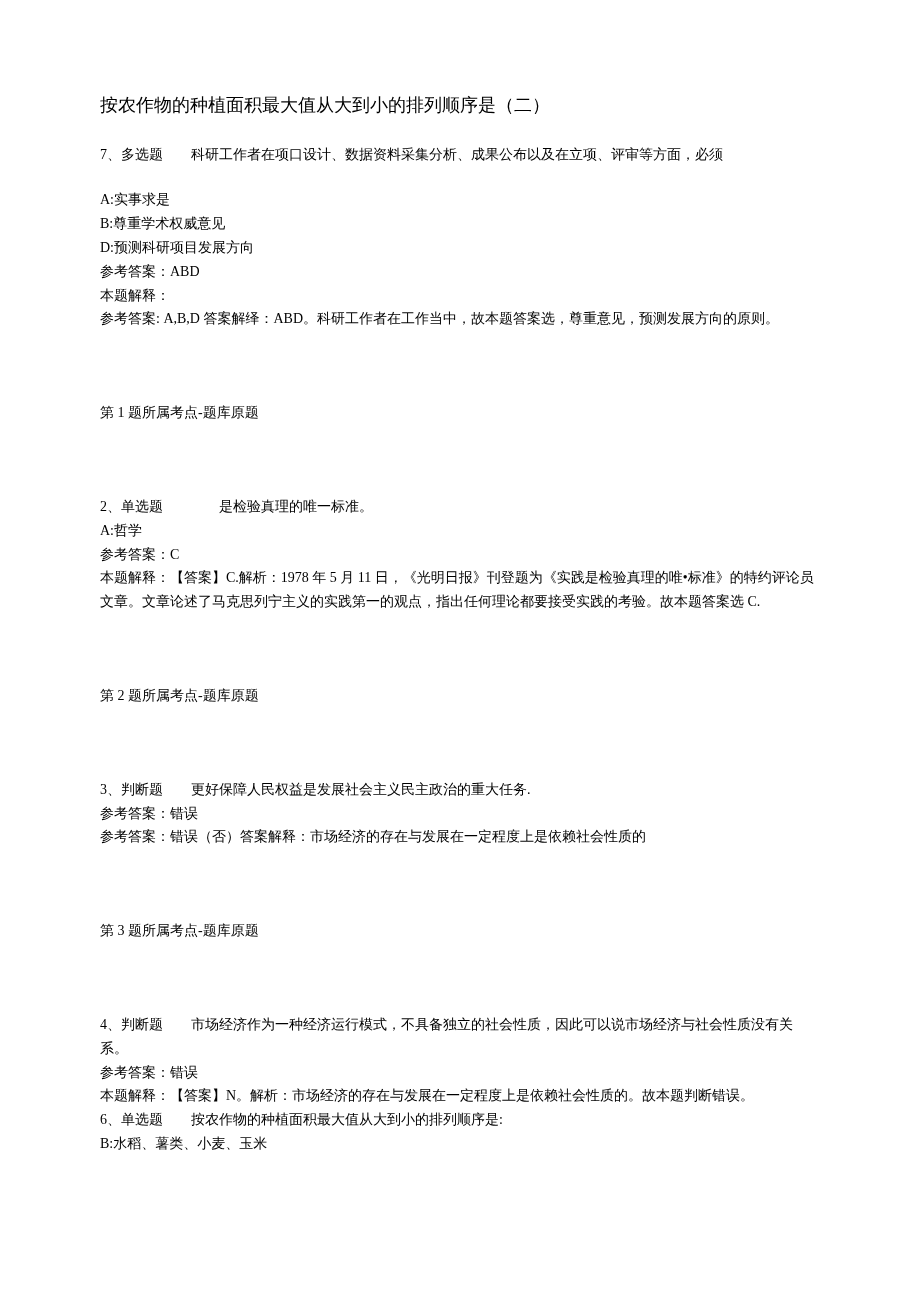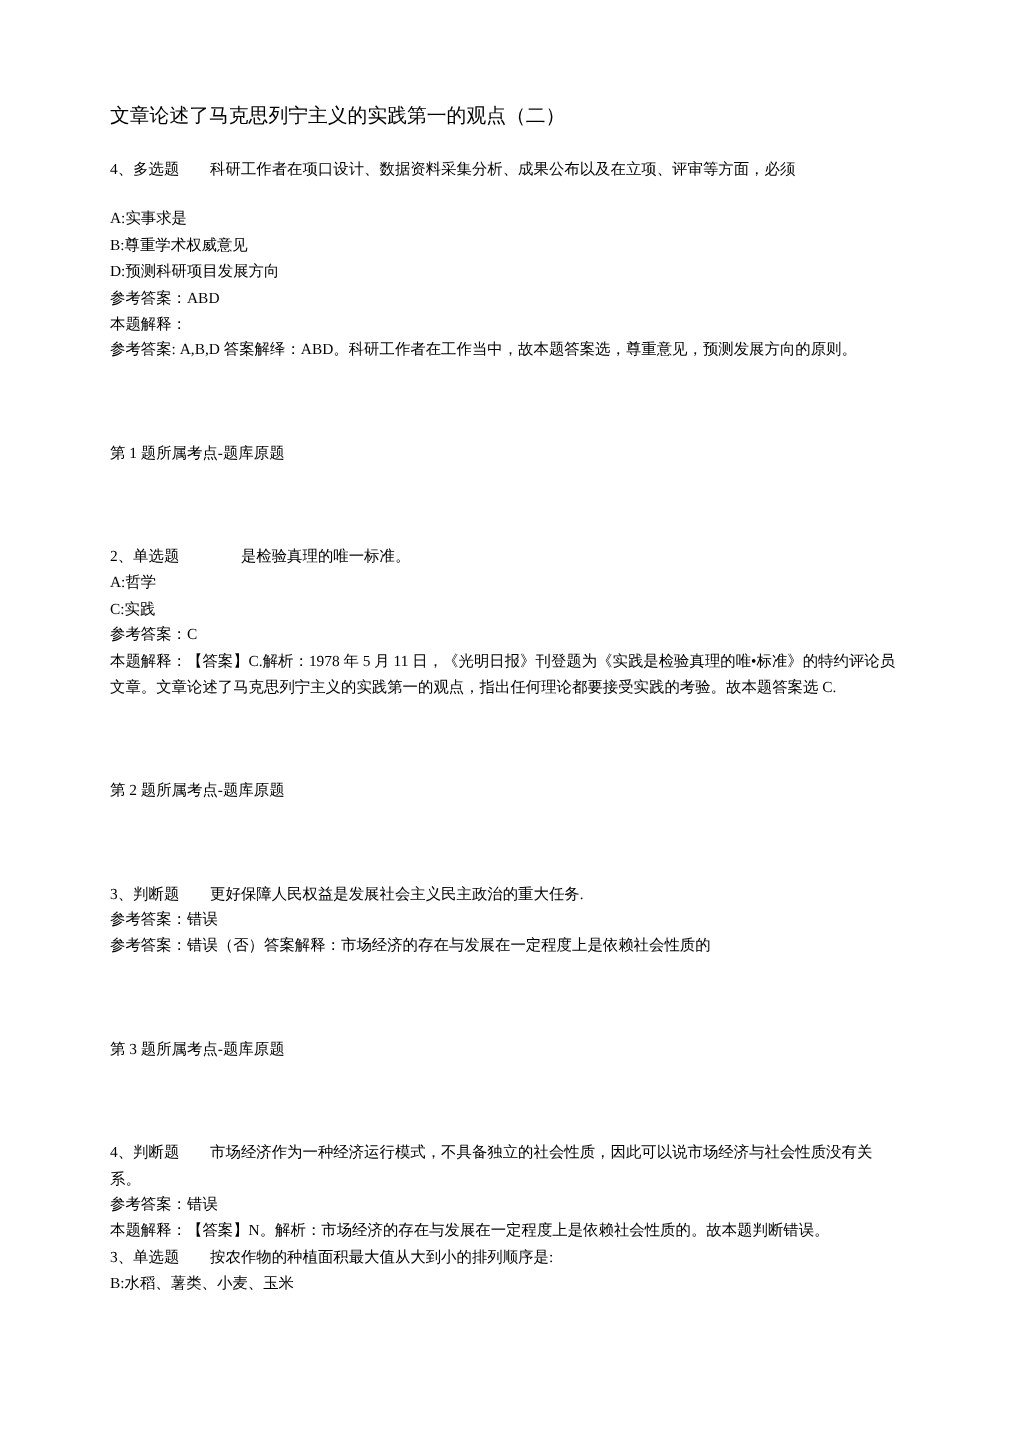--- a/index.html
+++ b/index.html
@@ -27,24 +27,24 @@
     .spacer-lg {
       height: 48px;
     }
     .line {
       display: block;
     }
   </style>
 </head>
 <body>
 
-<div class="title">文章论述了马克思列宁主义的实践第一的观点（二）</div>
+<div class="title">按农作物的种植面积最大值从大到小的排列顺序是（二）</div>
 
 <div class="block">
-  <span class="line">4、多选题　　科研工作者在项口设计、数据资料采集分析、成果公布以及在立项、评审等方面，必须</span>
+  <span class="line">7、多选题　　科研工作者在项口设计、数据资料采集分析、成果公布以及在立项、评审等方面，必须</span>
 </div>
 
 <div class="block">
   <span class="line">A:实事求是</span>
   <span class="line">B:尊重学术权威意见</span>
   <span class="line">D:预测科研项目发展方向</span>
   <span class="line">参考答案：ABD</span>
   <span class="line">本题解释：</span>
   <span class="line">参考答案: A,B,D 答案解绎：ABD。科研工作者在工作当中，故本题答案选，尊重意见，预测发展方向的原则。</span>
 </div>
@@ -53,21 +53,20 @@
 
 <div class="block">
   <span class="line">第 1 题所属考点-题库原题</span>
 </div>
 
 <div class="spacer-lg"></div>
 
 <div class="block">
   <span class="line">2、单选题　　　　是检验真理的唯一标准。</span>
   <span class="line">A:哲学</span>
-  <span class="line">C:实践</span>
   <span class="line">参考答案：C</span>
   <span class="line">本题解释：【答案】C.解析：1978 年 5 月 11 日，《光明日报》刊登题为《实践是检验真理的唯•标准》的特约评论员文章。文章论述了马克思列宁主义的实践第一的观点，指出任何理论都要接受实践的考验。故本题答案选 C.</span>
 </div>
 
 <div class="spacer-lg"></div>
 
 <div class="block">
   <span class="line">第 2 题所属考点-题库原题</span>
 </div>
 
@@ -84,15 +83,15 @@
 <div class="block">
   <span class="line">第 3 题所属考点-题库原题</span>
 </div>
 
 <div class="spacer-lg"></div>
 
 <div class="block">
   <span class="line">4、判断题　　市场经济作为一种经济运行模式，不具备独立的社会性质，因此可以说市场经济与社会性质没有关系。</span>
   <span class="line">参考答案：错误</span>
   <span class="line">本题解释：【答案】N。解析：市场经济的存在与发展在一定程度上是依赖社会性质的。故本题判断错误。</span>
-  <span class="line">3、单选题　　按农作物的种植面积最大值从大到小的排列顺序是:</span>
+  <span class="line">6、单选题　　按农作物的种植面积最大值从大到小的排列顺序是:</span>
   <span class="line">B:水稻、薯类、小麦、玉米</span>
 </div>
 
 </body></html>

